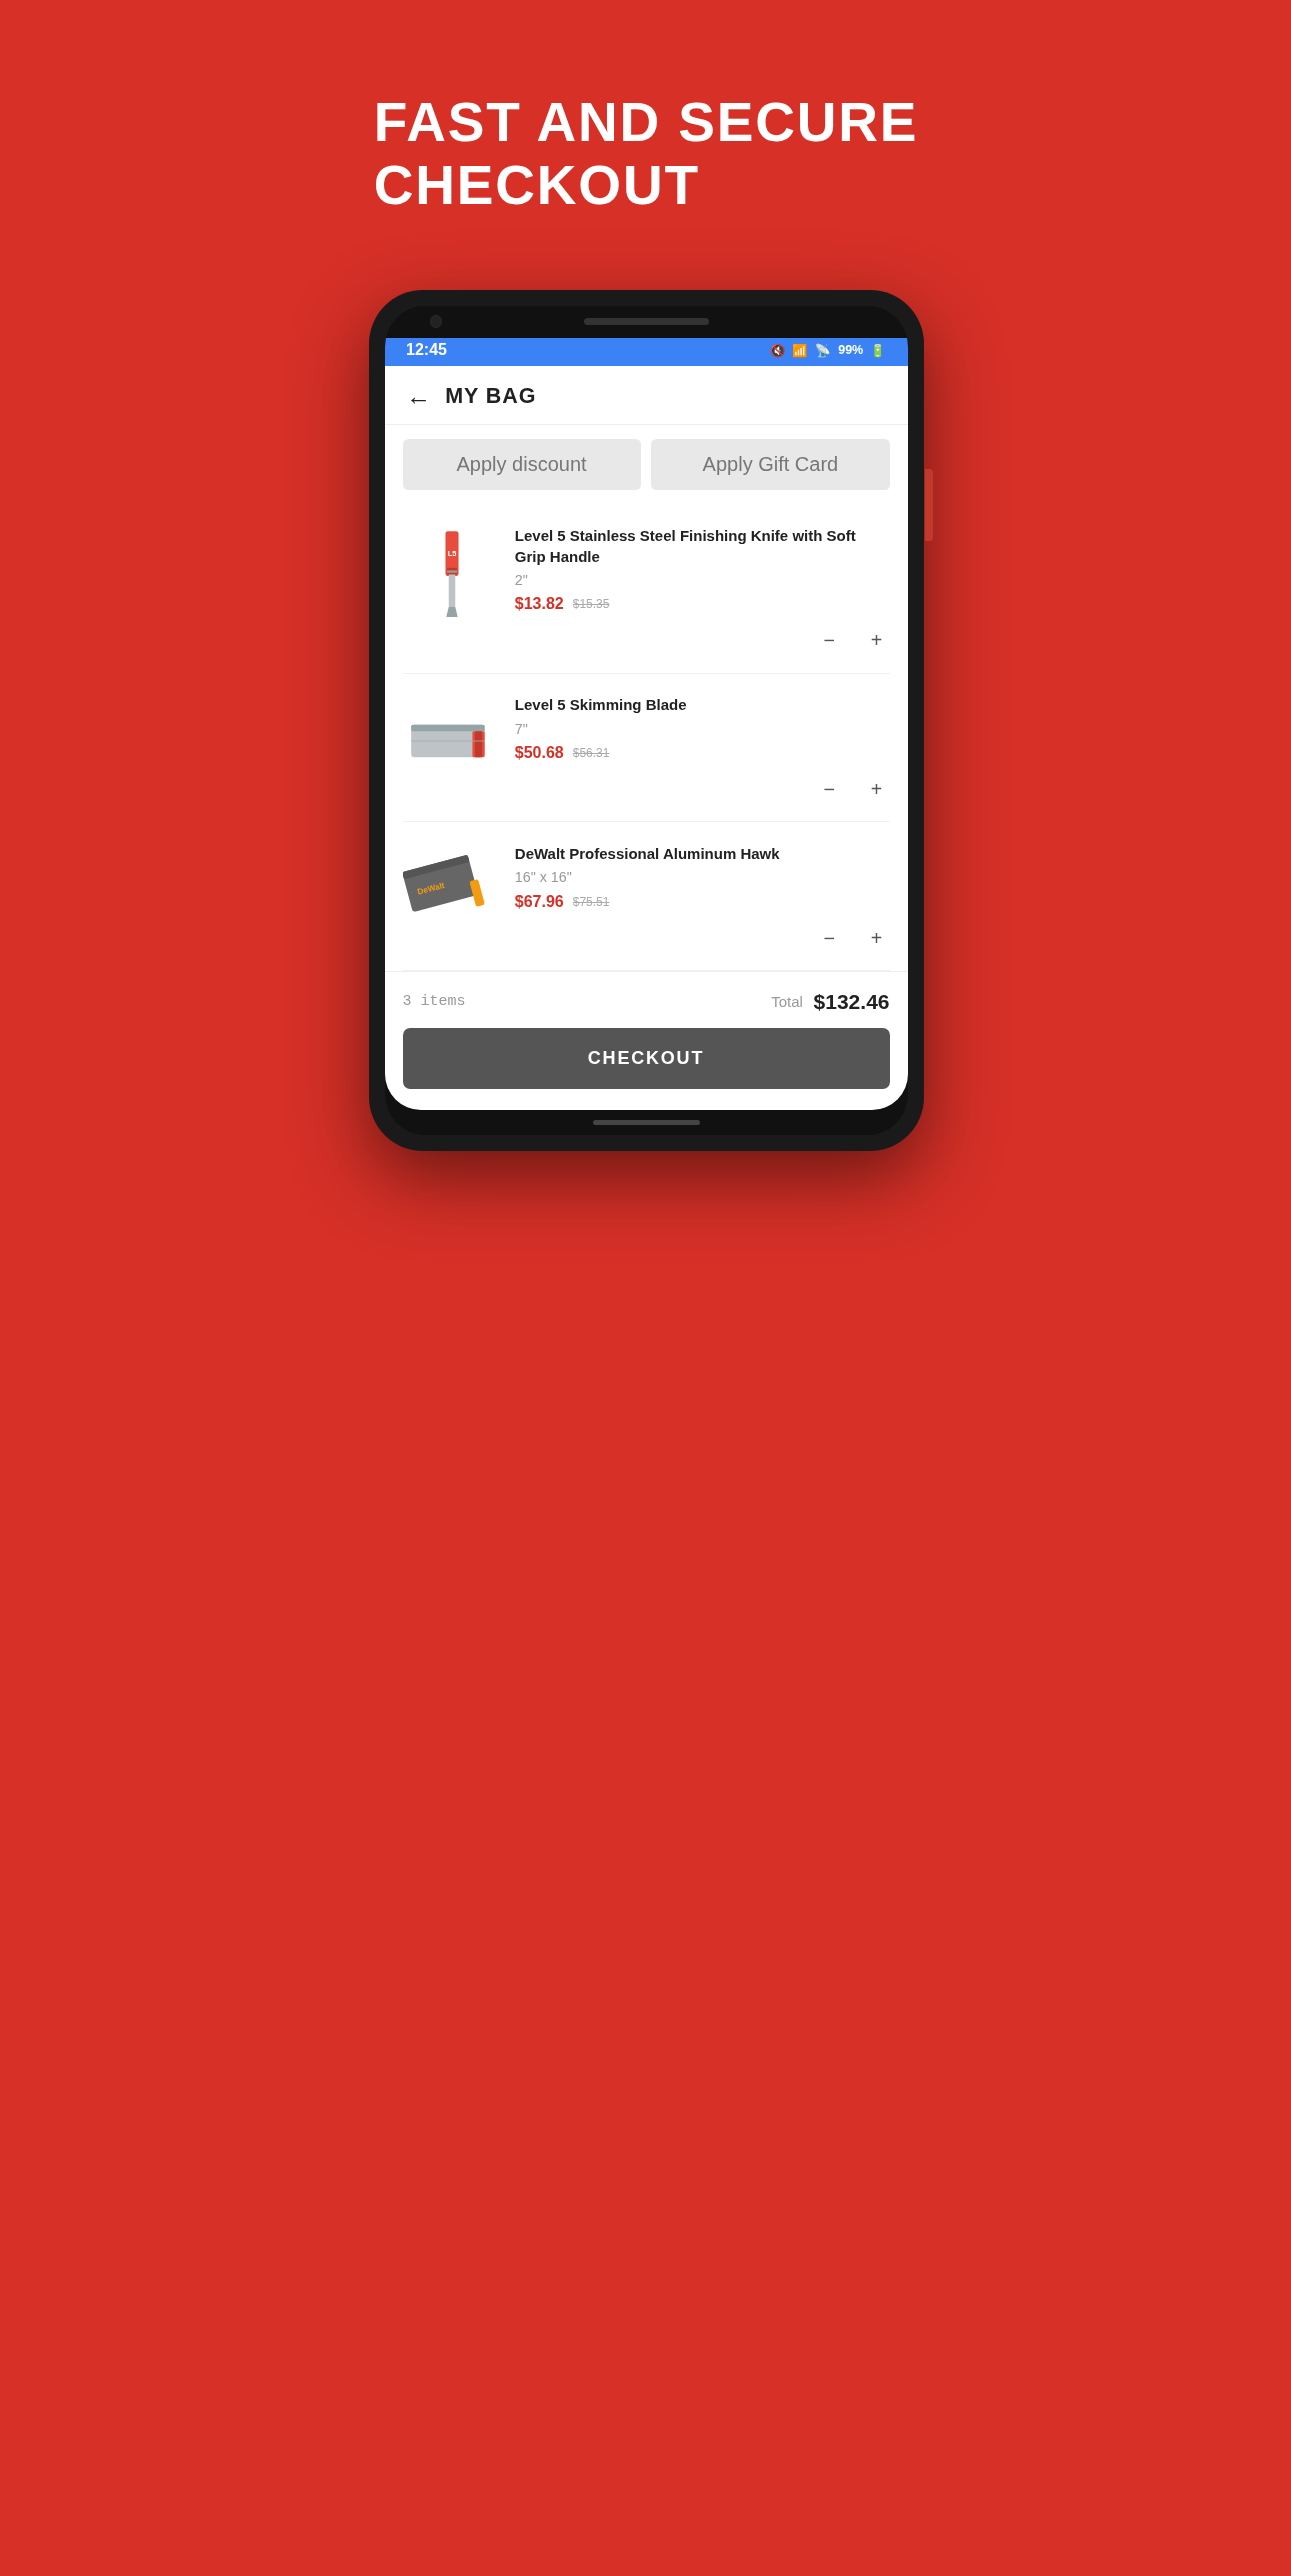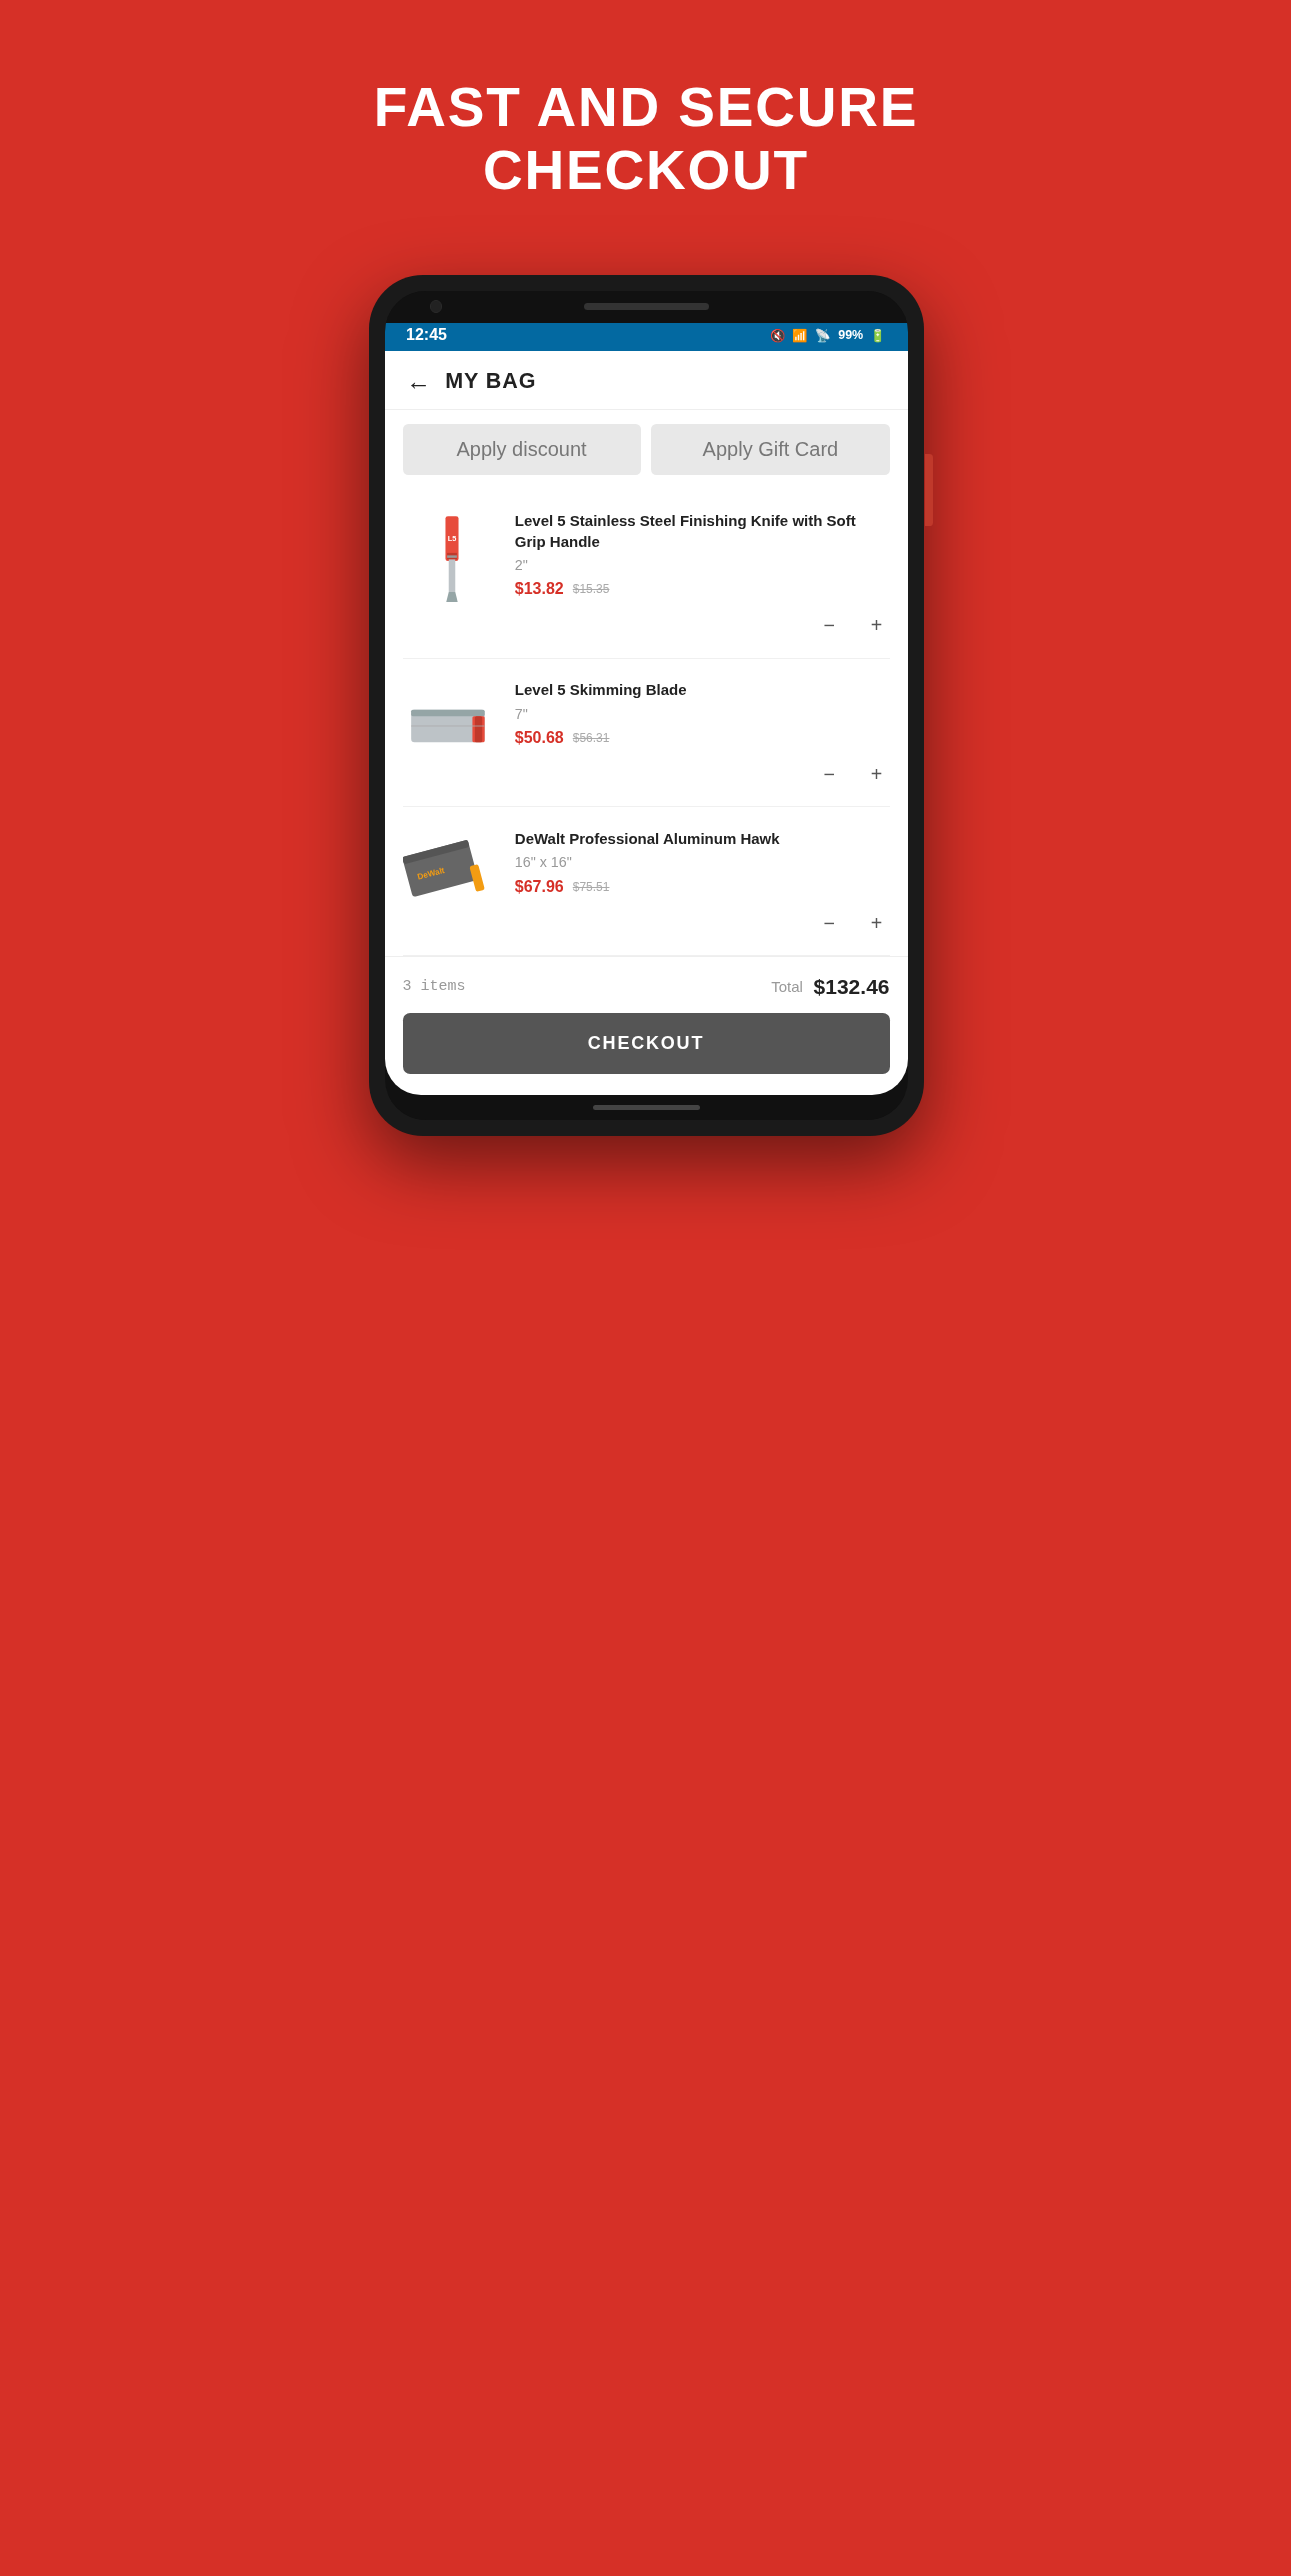--- a/index.html
+++ b/index.html
@@ -13,24 +13,24 @@
       padding: 36px 18px 54px;
       width: 1292px;
       min-height: 2576px;
       position: relative;
     }
 
     .headline {
       color: white;
       font-size: 55px;
       font-weight: 900;
-      text-align: center;
+      text-align: left;
       text-transform: uppercase;
       line-height: 1.15;
-      margin-top: 40px;
+      margin-top: 55px;
       margin-bottom: 72px;
       letter-spacing: 1.8px;
     }
 
     
     .phone-shell {
       width: 555px;
       background: #1a1a1a;
       border-radius: 54px;
       padding: 16px;
@@ -80,21 +80,21 @@
       left: 45px;
       width: 12.5px;
       height: 12.5px;
       background: #222;
       border-radius: 50%;
       border: 1.8px solid #2a2a2a;
     }
 
     
     .status-bar {
-      background: #0369a1;
+      background: #3b82f6;
       color: white;
       font-size: 16px;
       font-weight: 600;
       display: flex;
       justify-content: space-between;
       align-items: center;
       padding: 3.6px 21.5px 7.2px;
     }
 
     .status-time { font-size: 16px; font-weight: 700; }

